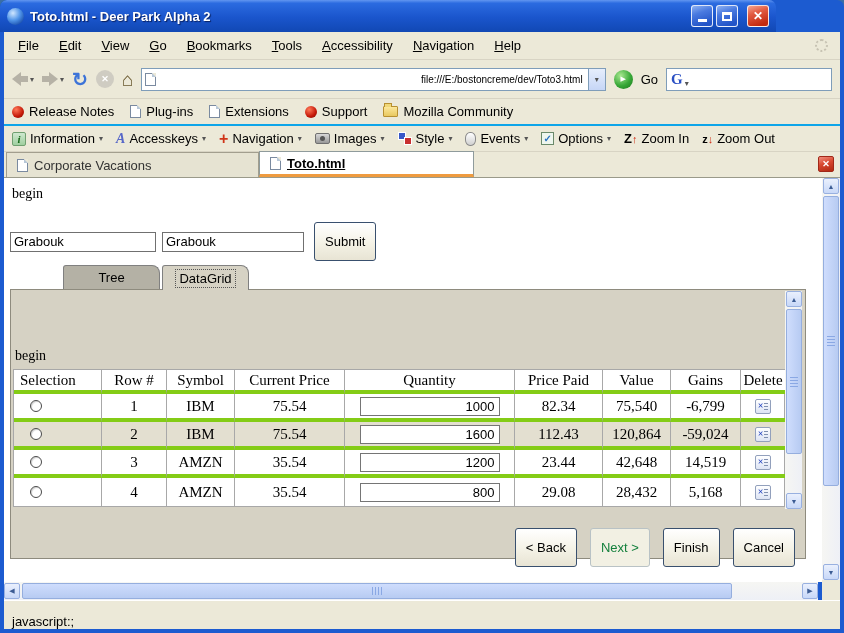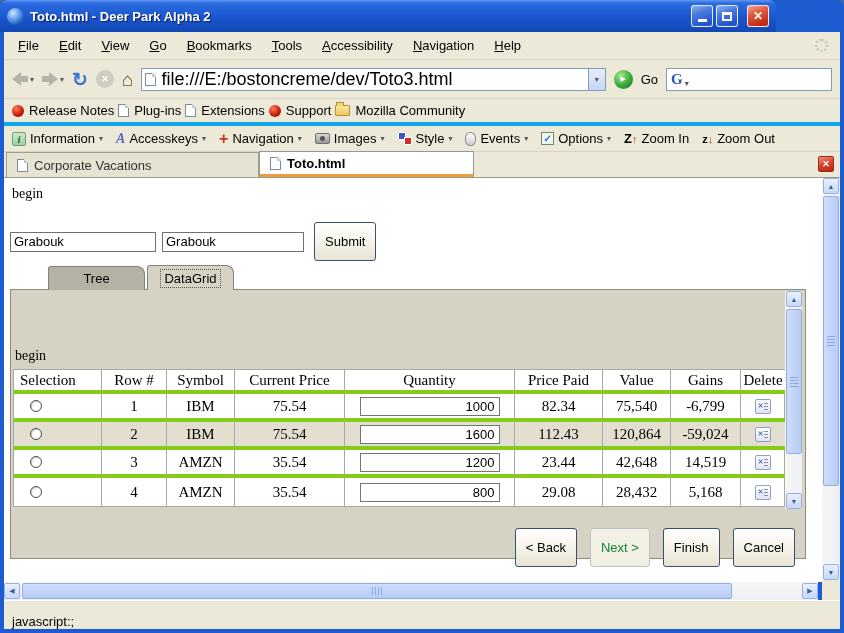--- a/index.html
+++ b/index.html
@@ -34,31 +34,31 @@
   .tri-l{width:0;height:0;border-top:7px solid transparent;border-bottom:7px solid transparent;border-right:9px solid #b6b2a6;}
   .tri-r{width:0;height:0;border-top:7px solid transparent;border-bottom:7px solid transparent;border-left:9px solid #b6b2a6;}
   .tail{width:7px;height:6px;background:#b6b2a6;}
   .dd{font-size:8px;color:#555;}
   .ic-reload{font-size:19px;font-weight:bold;color:#3d74d8;line-height:1;}
   .ic-stop{width:18px;height:18px;border-radius:50%;background:#cfccc2;color:#fff;font-size:9px;font-weight:bold;
     display:flex;align-items:center;justify-content:center;}
   .ic-home{font-size:19px;color:#6a5a30;font-weight:bold;line-height:1;}
   .urlbar{flex:1;height:23px;background:#fff;border:1px solid #7f9db9;display:flex;align-items:center;
     padding-left:3px;gap:5px;overflow:hidden;}
-  .urltext{flex:1;font-size:18px;white-space:nowrap;}
+  .urltext{flex:1;font-size:10px;white-space:nowrap;text-align:right;}
   .urldd{width:17px;height:21px;border-left:1px solid #7f9db9;background:linear-gradient(#e6eefc,#c6d6f6);
     display:flex;align-items:center;justify-content:center;color:#2c4c84;}
   .gocircle{width:19px;height:19px;border-radius:50%;
     background:radial-gradient(circle at 35% 30%,#a8e890,#38a838 55%,#187818);
     display:flex;align-items:center;justify-content:center;color:#fff;font-size:7px;}
   .searchbox{width:166px;height:23px;background:#fff;border:1px solid #7f9db9;display:flex;align-items:center;
     padding:0 4px;gap:2px;}
   .glogo{font-family:"Liberation Serif",serif;font-weight:bold;font-size:15px;color:#2b50c4;}
   .bmbar{position:absolute;left:4px;top:99px;width:836px;height:27px;background:#ece9d8;
-    display:flex;align-items:center;padding:0 8px;gap:4px;border-bottom:4px solid #0ea5e9;}
+    display:flex;align-items:center;padding:0 8px;gap:16px;border-bottom:2px solid #0ea5e9;}
   .bmitem{display:flex;align-items:center;gap:5px;}
   .redmoz{width:12px;height:12px;border-radius:50%;background:radial-gradient(circle at 35% 30%,#ff7858,#c41808 60%,#7a0c04);}
   .page-icon{width:11px;height:13px;background:#fff;border:1px solid #7a8aa0;position:relative;display:inline-block;}
   .page-icon::after{content:"";position:absolute;top:-1px;right:-1px;width:0;height:0;
     border-left:4px solid #b8c8d8;border-top:4px solid #ece9d8;}
   .folder{width:15px;height:11px;background:linear-gradient(#fce89a,#e8c860);border:1px solid #b89030;
     border-radius:1px;position:relative;}
   .folder::before{content:"";position:absolute;top:-4px;left:0;width:6px;height:3px;
     background:#f0d878;border:1px solid #b89030;border-bottom:none;}
   .devbar{position:absolute;left:4px;top:126px;width:836px;height:26px;background:#ece9d8;
@@ -81,35 +81,35 @@
     font:bold 10px/12px "Liberation Sans",sans-serif;text-align:center;}
   .zl{font-weight:bold;font-size:13px;}
   .zl.low{font-size:11px;}
   .zarr{color:#d02810;font-size:11px;font-weight:bold;}
   
   .tabbar{position:absolute;left:4px;top:152px;width:836px;height:26px;background:#ece9d8;
     display:flex;align-items:flex-end;padding-left:2px;border-bottom:1px solid #9a9a8a;}
   .btab{height:25px;display:flex;align-items:center;gap:6px;padding:0 10px;
     border:1px solid #a29e8e;border-bottom:none;background:#e6e3d2;width:253px;color:#333;}
   .btab.active{background:#fff;width:215px;border-color:#8f9b9c;border-bottom:3px solid #ef9b3f;
-    height:26px;font-weight:bold;color:#000;}
+    height:26px;font-weight:bold;color:#000;text-decoration:underline;}
   .tabclose{margin-left:auto;margin-right:6px;margin-bottom:5px;width:16px;height:16px;border-radius:2px;
     border:1px solid #a02818;background:linear-gradient(160deg,#f09080,#d84830 45%,#b02810);
     color:#fff;font-size:9px;font-weight:bold;display:flex;align-items:center;justify-content:center;}
   
   .content{position:absolute;left:4px;top:178px;width:818px;height:404px;background:#fff;overflow:hidden;}
   .serif{font-family:"Liberation Serif",serif;font-size:14px;}
   .begin1{position:absolute;left:8px;top:8px;}
   .formrow{position:absolute;left:6px;top:44px;display:flex;align-items:center;gap:6px;}
   .txt{height:20px;border:1px solid #707070;font:13px "Liberation Sans",sans-serif;padding:1px 3px;background:#fff;}
   .xpbtn{height:39px;border:1px solid #39506e;border-radius:3px;padding:0 10px;
     background:linear-gradient(180deg,#fff,#f4f2e6 55%,#e8e4d4);
     font:13px "Liberation Sans",sans-serif;display:flex;align-items:center;justify-content:center;}
   .xpbtn.disabled{color:#15803d;border-color:#b9c2c5;background:#f2f0e3;}
-  .wtabs{position:absolute;left:16px;top:87px;display:flex;align-items:center;z-index:2;padding-left:28px;}
+  .wtabs{position:absolute;left:31px;top:87px;display:flex;align-items:flex-start;z-index:2;padding-left:28px;}
   .wtab{height:24px;border:1px solid #808080;border-bottom:none;border-radius:3px 8px 0 0;
     display:flex;align-items:center;justify-content:center;}
   .wtab.tree{width:97px;background:#b4b1a5;}
   .wtab.dgrid{width:87px;background:#d6d2c4;margin-left:2px;height:25px;}
   .focusdot{outline:1px dotted #555;padding:1px 3px;}
   .panel{position:absolute;left:6px;top:111px;width:796px;height:270px;background:#d6d2c4;
     border:1px solid #8e8b7e;}
   .begin2{position:absolute;left:4px;top:58px;}
   
   .gtable{position:absolute;left:2px;top:79px;width:772px;border:1px solid #a8a8a8;background:#fff;

